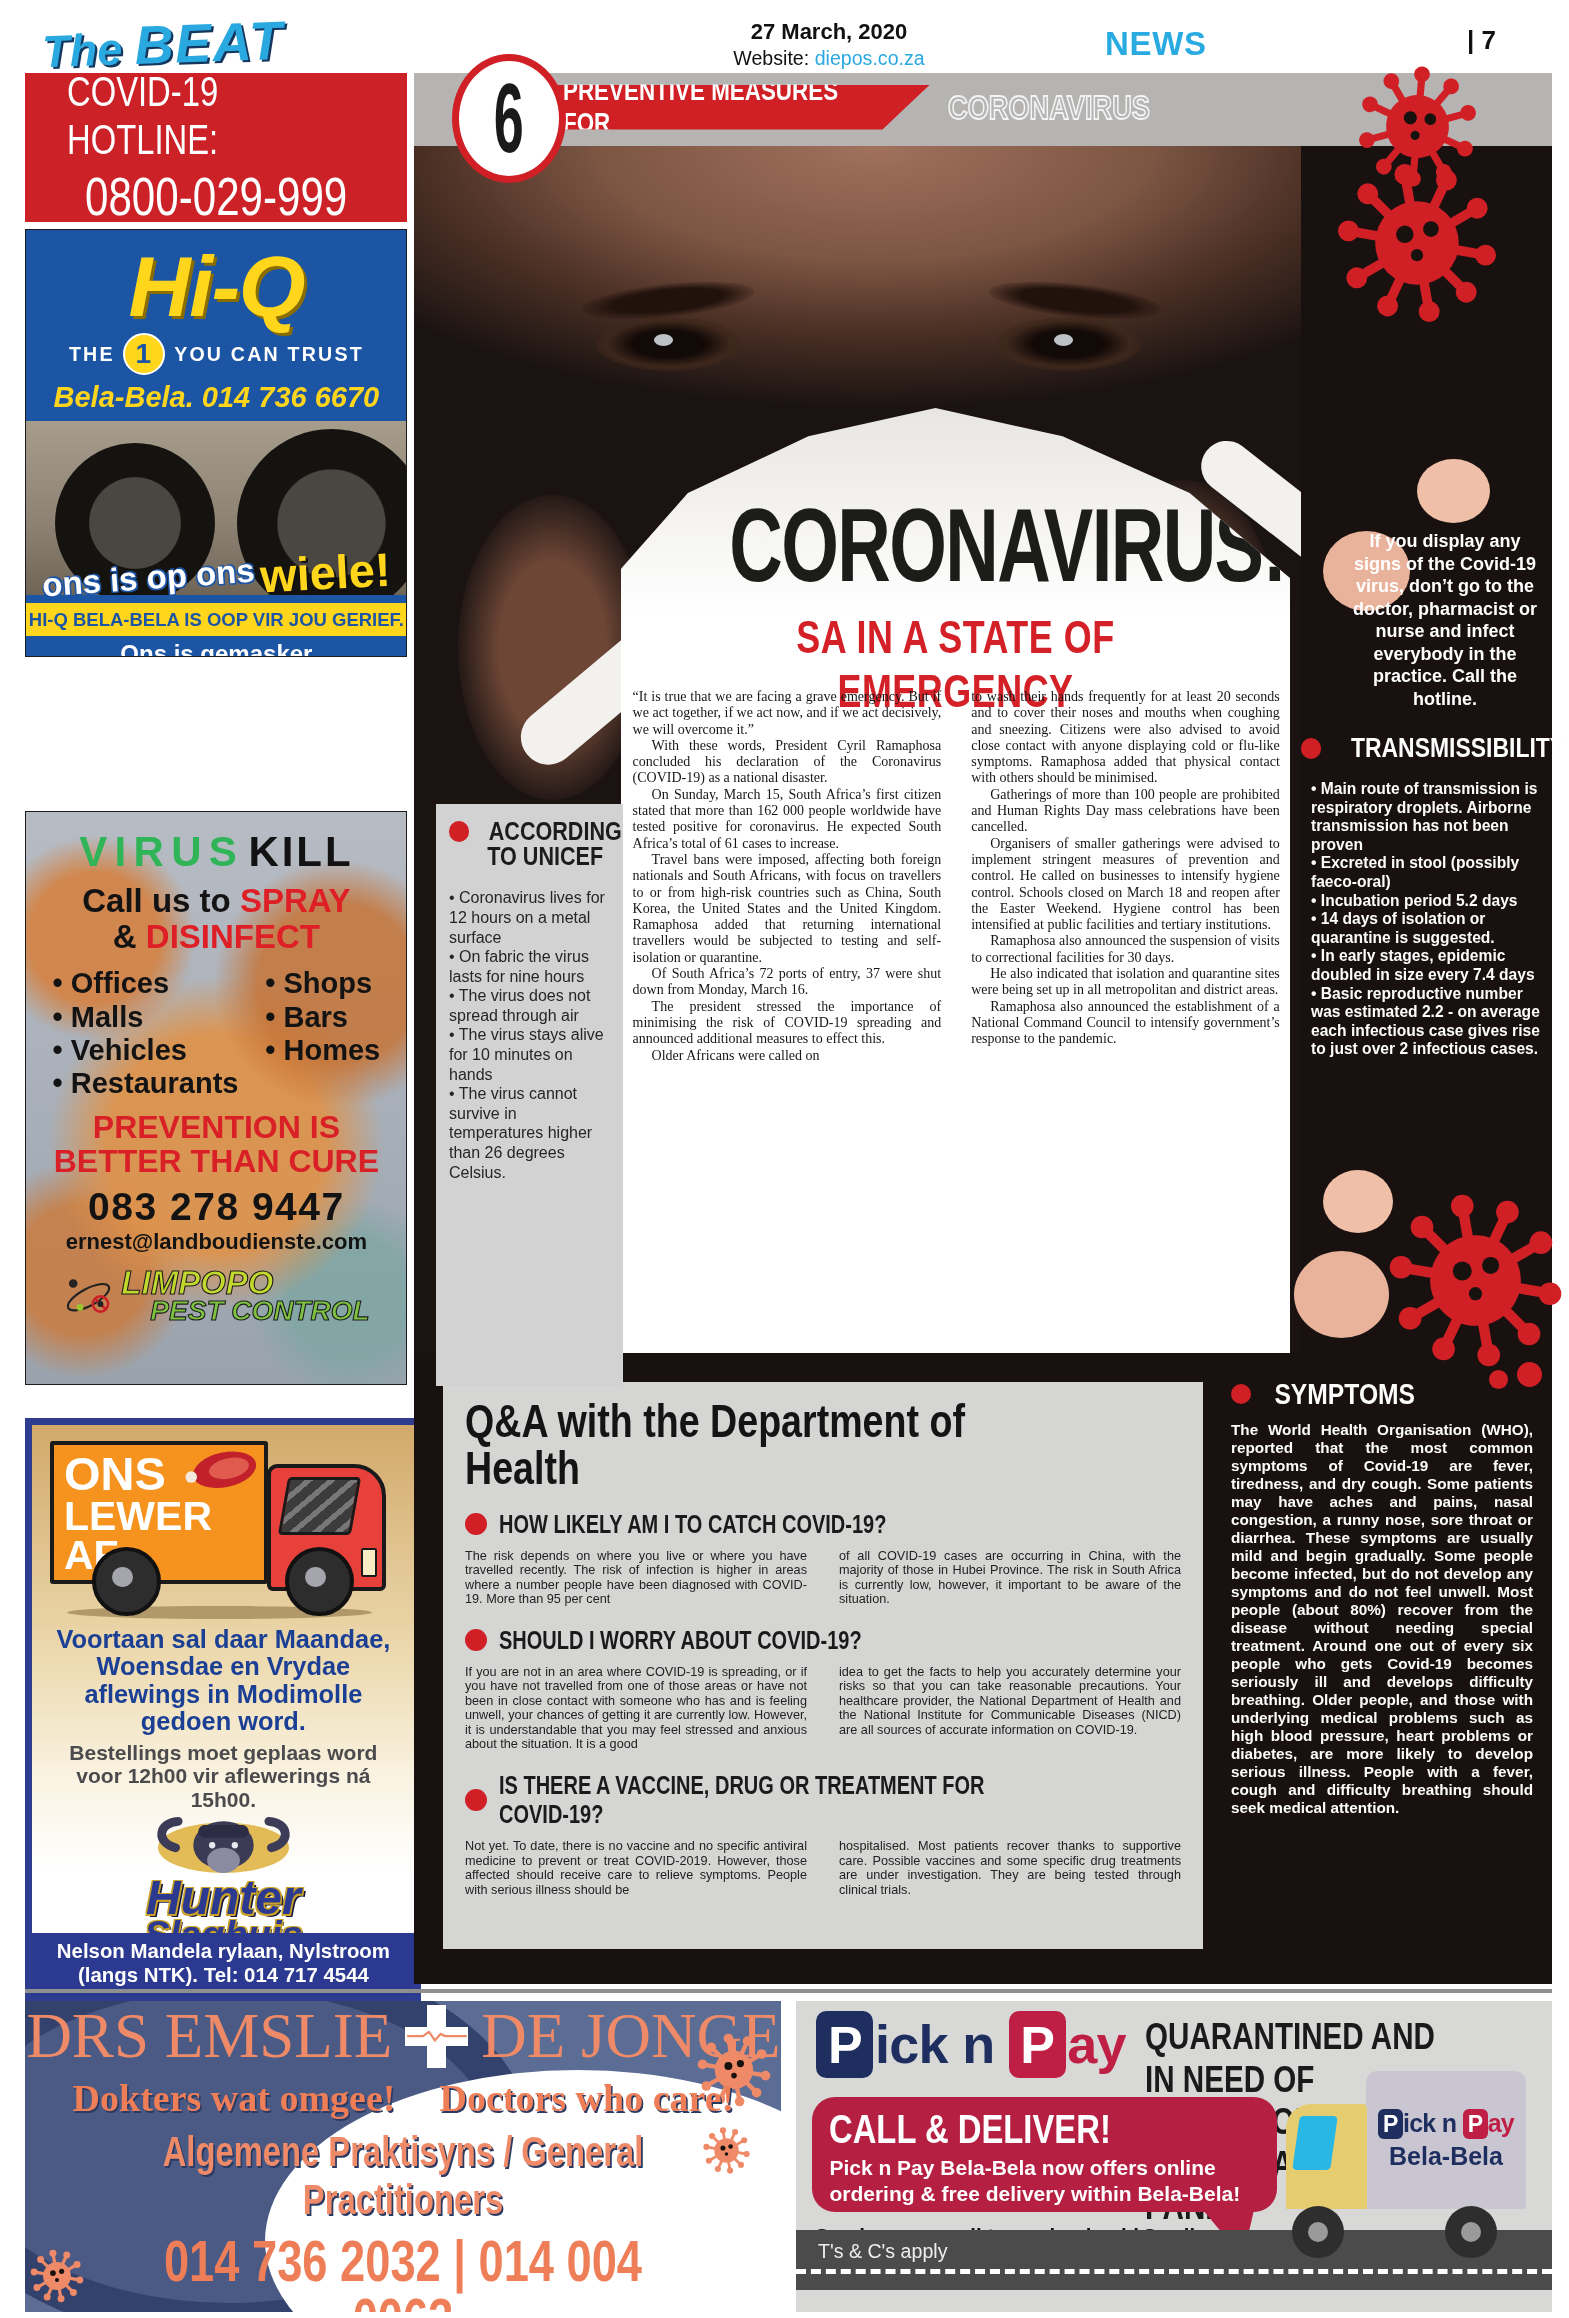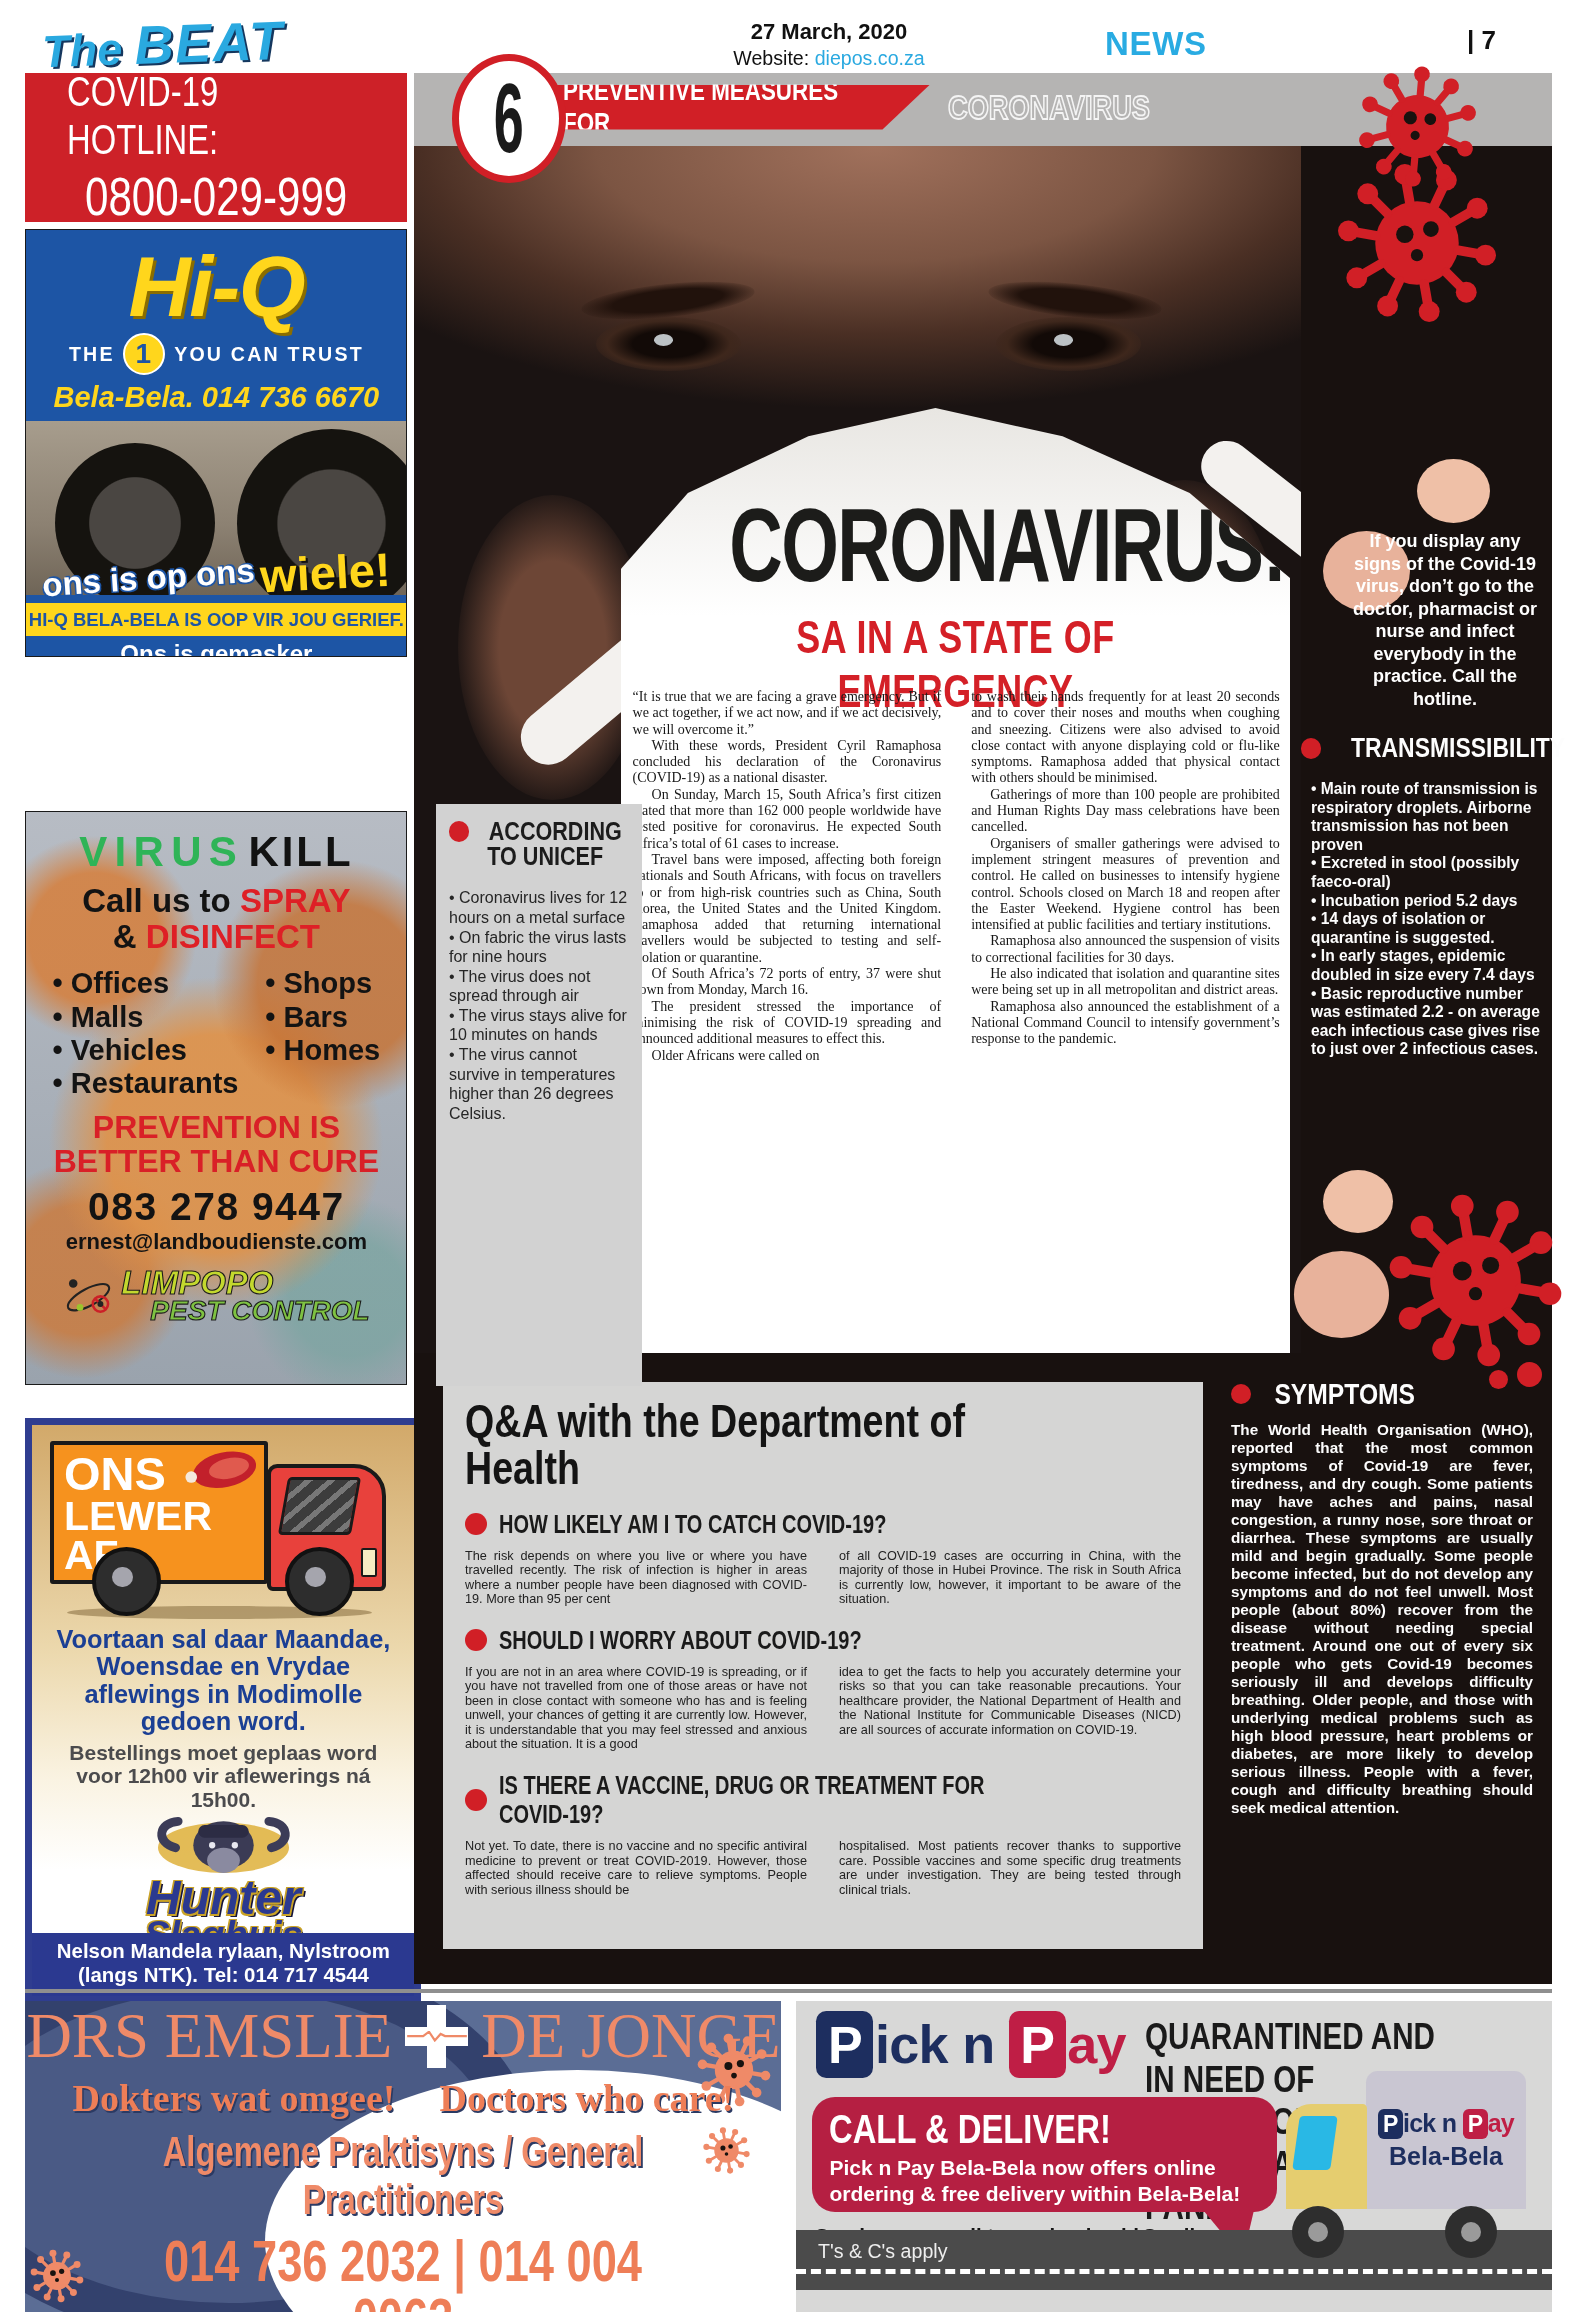--- a/index.html
+++ b/index.html
@@ -113,21 +113,21 @@
   .strap{position:absolute;background:#f3f1ee;border-radius:32px;}
   .mask{position:absolute;left:207px;top:262px;width:669px;height:945px;background:linear-gradient(#e8e6e2,#ffffff 22%);
         clip-path:polygon(0% 17%,10% 9%,28% 3%,47% 0%,66% 3%,85% 9%,100% 18%,100% 100%,0% 100%);}
   .hl1{position:absolute;left:0;top:86px;width:100%;text-align:center;font-size:103px;font-weight:700;color:#1c1c1a;letter-spacing:-2.2px;line-height:1;}
   .hl2{position:absolute;left:0;top:202px;width:100%;text-align:center;font-size:46px;font-weight:700;color:#d42027;letter-spacing:0.7px;}
   .cols{position:absolute;left:11.6px;right:10.2px;top:281px;bottom:5.8px;display:flex;gap:30px;font-family:"Liberation Serif",serif;font-size:14px;line-height:16.3px;color:#161616;text-align:justify;}
   .cols .c{flex:1;}
   .cols p{margin:0;text-indent:19px;}
   .cols p.noind{text-indent:0;}
 
-  .unicef{position:absolute;left:22px;top:731px;width:206px;height:582px;background:#d2d2d2;box-sizing:border-box;padding:14.5px 13px;z-index:2;}
+  .unicef{position:absolute;left:22px;top:731px;width:187px;height:582px;background:#d2d2d2;box-sizing:border-box;padding:14.5px 13px;z-index:2;}
   .uni-head{display:flex;gap:7.3px;}
   .reddot{width:20.4px;height:20.4px;border-radius:50%;background:#d11f26;flex:0 0 auto;margin-top:2.9px;}
   .uni-title{font-weight:700;color:#1c1c1c;font-size:25.4px;line-height:1;}
   .uni-list{margin-top:19px;font-size:16px;line-height:19.6px;color:#262626;}
   .uni-list div{margin:0;}
   .uni-list div::before{content:"• ";}
 
   .sidebar{position:absolute;left:887px;top:73px;width:251px;height:1280px;}
   .v-big{position:absolute;width:174px;height:174px;}
   .skin{position:absolute;border-radius:50%;}

